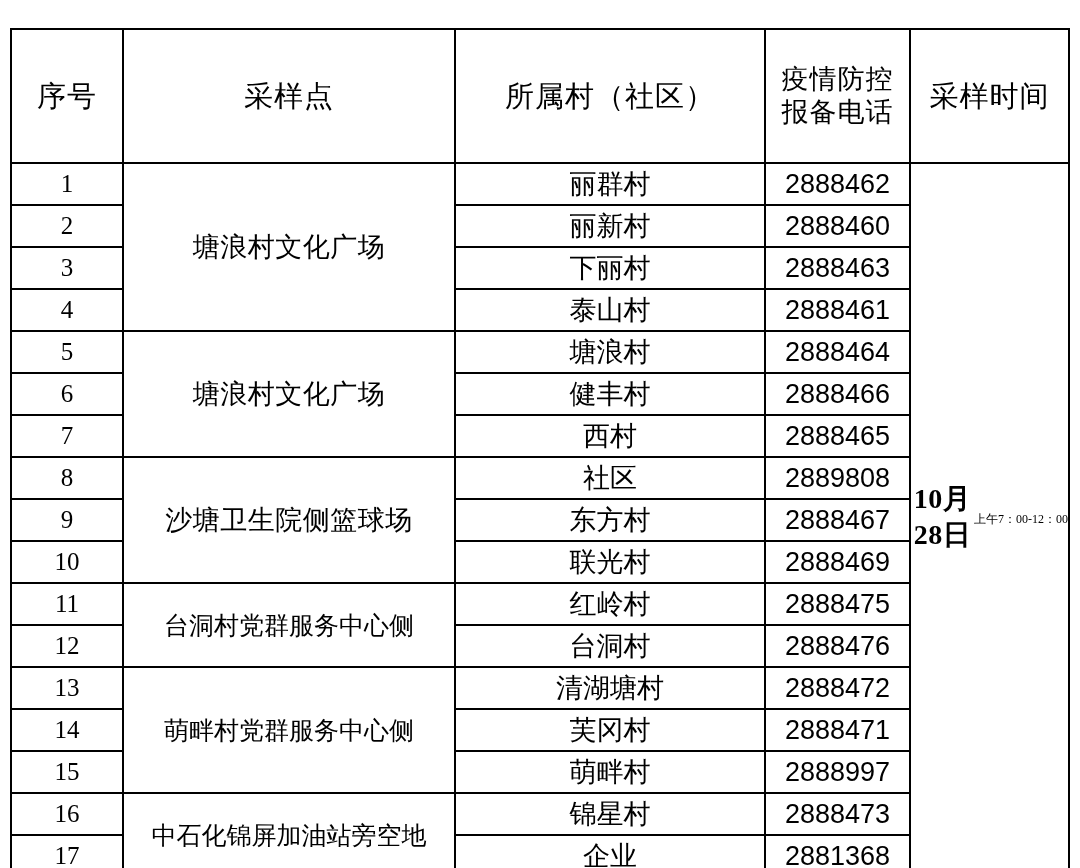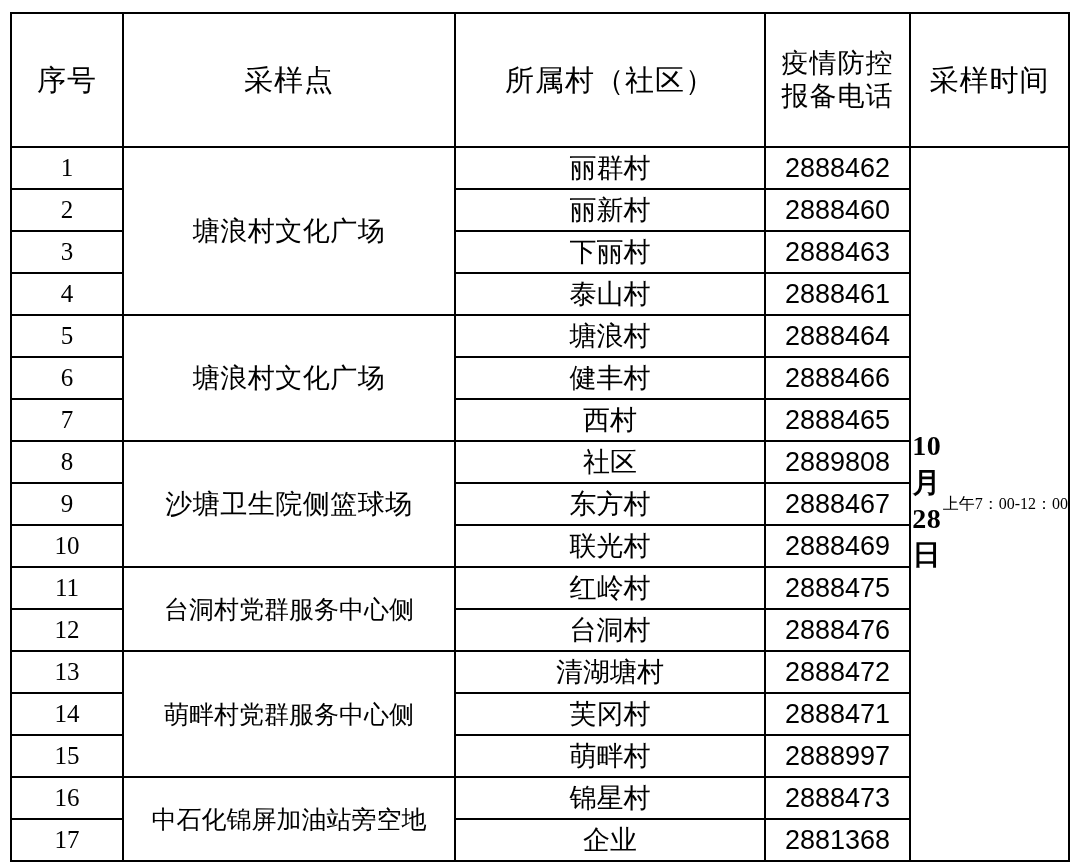--- a/index.html
+++ b/index.html
@@ -11,21 +11,21 @@
     width: 1080px;
     height: 868px;
     font-family: "Liberation Serif", "DejaVu Serif", serif;
     color: #000000;
     overflow: hidden;
   }
   .sheet {
     width: 1056px;
     height: 868px;
     box-sizing: border-box;
-    padding: 12px 10px 8px 10px;
+    padding: 28px 10px 8px 10px;
   }
   table.grid {
     border-collapse: collapse;
     table-layout: fixed;
     width: 1058px;
     height: 846px;
   }
   table.grid td, table.grid th {
     border: 2px solid #000000;
     text-align: center;
@@ -84,21 +84,21 @@
     justify-content: center;
     line-height: 1.3;
   }
   .time-date {
     font-size: 28px;
     font-weight: bold;
     letter-spacing: 0.5px;
     margin-bottom: 6px;
   }
   .time-range {
-    font-size: 16px;
+    font-size: 12px;
     letter-spacing: 0;
     white-space: nowrap;
   }
 </style>
 </head>
 <body>
 
 <div class="sheet">
   <table class="grid">
     <colgroup>

